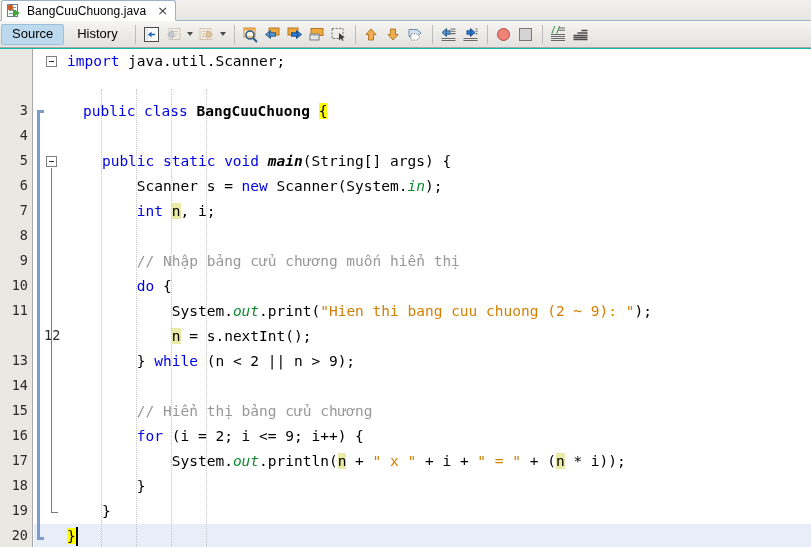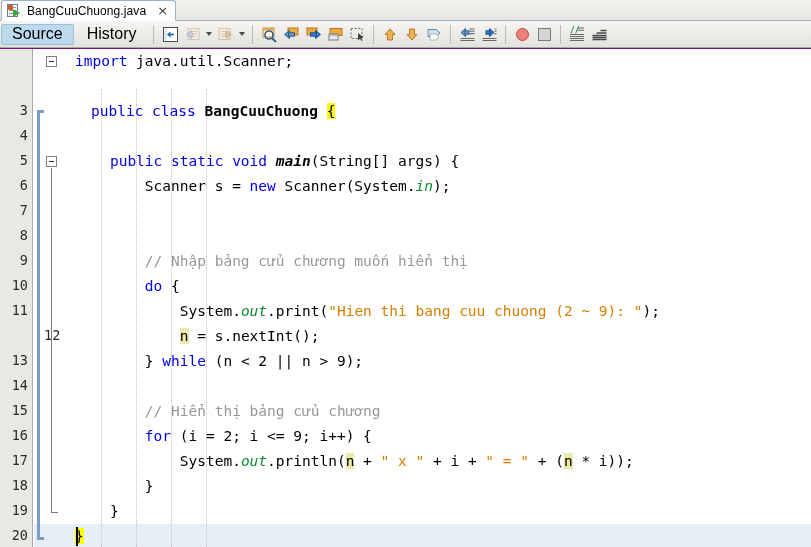--- a/index.html
+++ b/index.html
@@ -5,21 +5,21 @@
 <style>
   * { box-sizing: border-box; }
   html, body {
     margin: 0; padding: 0;
     width: 811px; height: 547px;
     overflow: hidden;
     background: #ffffff;
     font-family: "Liberation Sans", sans-serif;
     -webkit-font-smoothing: antialiased;
   }
-  #app { width: 811px; height: 547px; position: relative; background:#701a75; }
+  #app { width: 811px; height: 547px; position: relative; background:#14b8a6; }
 
   
   .tabbar {
     height: 21px;
     background: linear-gradient(to bottom, #f2f1ef 0%, #e8e6e2 100%);
     border-bottom: 1px solid #9ab3c9;
     position: relative;
     display: flex;
     align-items: flex-end;
   }
@@ -64,21 +64,21 @@
   .toolbar {
     height: 27px;
     background: linear-gradient(to bottom,#f6f5f3 0%, #eceae6 55%, #e4e2de 100%);
     border-bottom: 1px solid #a9a9a9;
     display: flex;
     align-items: center;
     padding-left: 0px;
   }
   .viewtabs { display: flex; align-items: center; height: 27px; }
   .viewtab {
-    font-size: 16px;
+    font-size: 13px;
     color: #000;
     padding: 3px 11px 4px 11px;
     margin: 6px 1px;
     border-radius: 2px;
     cursor: pointer;
     line-height: 14px;
   }
   .viewtab.active {
     background: #bcd9ee;
     border: 1px solid #9cc0da;
@@ -141,21 +141,21 @@
     width: 28px;
     text-align: right;
     font-family: "DejaVu Sans Mono", "Liberation Mono", monospace;
     font-size: 13.5px;
     color: #2b2b2b;
     line-height: 25px;
     height: 25px;
   }
   .crow {
     position: absolute;
-    left: 8px; right: 0;
+    left: 0; right: 0;
     height: 25px;
     line-height: 25px;
     white-space: pre;
     color: #000000;
   }
   .crow .txt { padding-left: 33px; display:inline-block; }
   .current-line {
     position: absolute;
     left: 34px; right: 0;
     height: 25px;
@@ -425,20 +425,21 @@
         <div class="indent-guide" style="left: 66.88px; top: 40px; height: 467.5px;"></div>
         <div class="indent-guide" style="left: 101.76px; top: 40px; height: 467.5px;"></div>
         <div class="indent-guide" style="left: 136.64px; top: 40px; height: 467.5px;"></div>
         <div class="indent-guide" style="left: 171.52px; top: 40px; height: 467.5px;"></div>
         <div class="crow" style="top: 0px;"><span class="txt"><span class="kw">import </span><span class="plain">java.util.Scanner;</span></span></div>
         <div class="crow" style="top: 25px;"><span class="txt"></span></div>
         <div class="crow" style="top: 50px; padding-left: 16px;"><span class="txt"><span class="kw">public class </span><span class="cls">BangCuuChuong</span><span class="plain"> </span><span class="plain hl-brace">{</span></span></div>
         <div class="crow" style="top: 75px;"><span class="txt"></span></div>
         <div class="crow" style="top: 100px;"><span class="txt"><span>    </span><span class="kw">public static void </span><span class="mth">main</span><span class="plain">(String[] args) {</span></span></div>
         <div class="crow" style="top: 125px;"><span class="txt"><span>        </span><span class="plain">Scanner s = </span><span class="kw">new </span><span class="plain">Scanner(System.</span><span class="fld">in</span><span class="plain">);</span></span></div>
+        <div class="crow" style="top: 150px;"><span class="txt"><span>        </span><span class="kw">int </span><span class="plain hl-soft">n</span><span class="plain">, i;</span></span></div>
         <div class="crow" style="top: 175px;"><span class="txt"></span></div>
         <div class="crow" style="top: 200px;"><span class="txt"><span>        </span><span class="cmt">// Nhập bảng cửu chương muốn hiển thị</span></span></div>
         <div class="crow" style="top: 225px;"><span class="txt"><span>        </span><span class="kw">do</span><span class="plain"> {</span></span></div>
         <div class="crow" style="top: 250px;"><span class="txt"><span>            </span><span class="plain">System.</span><span class="fld">out</span><span class="plain">.print(</span><span class="str">"Hien thi bang cuu chuong (2 ~ 9): "</span><span class="plain">);</span></span></div>
         <div class="crow" style="top: 275px;"><span class="txt"><span>            </span><span class="plain hl-soft">n</span><span class="plain"> = s.nextInt();</span></span></div>
         <div class="crow" style="top: 300px;"><span class="txt"><span>        </span><span class="plain">} </span><span class="kw">while</span><span class="plain"> (n &lt; 2 || n &gt; 9);</span></span></div>
         <div class="crow" style="top: 325px;"><span class="txt"></span></div>
         <div class="crow" style="top: 350px;"><span class="txt"><span>        </span><span class="cmt">// Hiển thị bảng cửu chương</span></span></div>
         <div class="crow" style="top: 375px;"><span class="txt"><span>        </span><span class="kw">for</span><span class="plain"> (i = 2; i &lt;= 9; i++) {</span></span></div>
         <div class="crow" style="top: 400px;"><span class="txt"><span>            </span><span class="plain">System.</span><span class="fld">out</span><span class="plain">.println(</span><span class="plain hl-soft">n</span><span class="plain"> + </span><span class="str">" x "</span><span class="plain"> + i + </span><span class="str">" = "</span><span class="plain"> + (</span><span class="plain hl-soft">n</span><span class="plain"> * i));</span></span></div>

